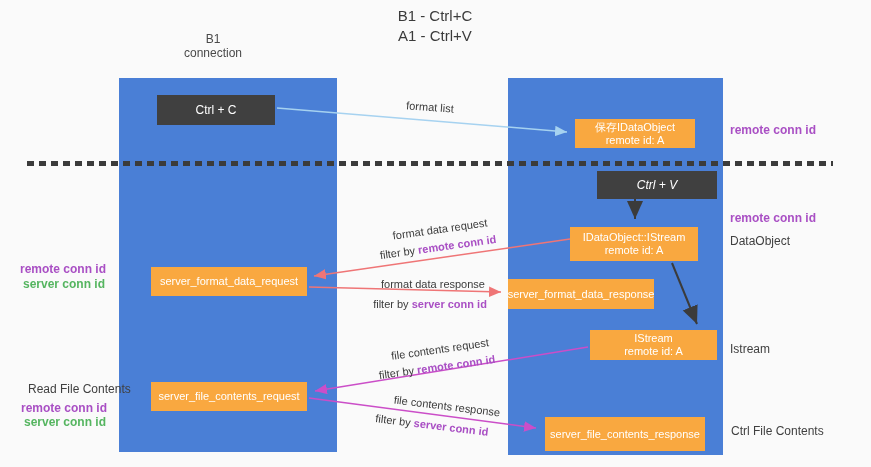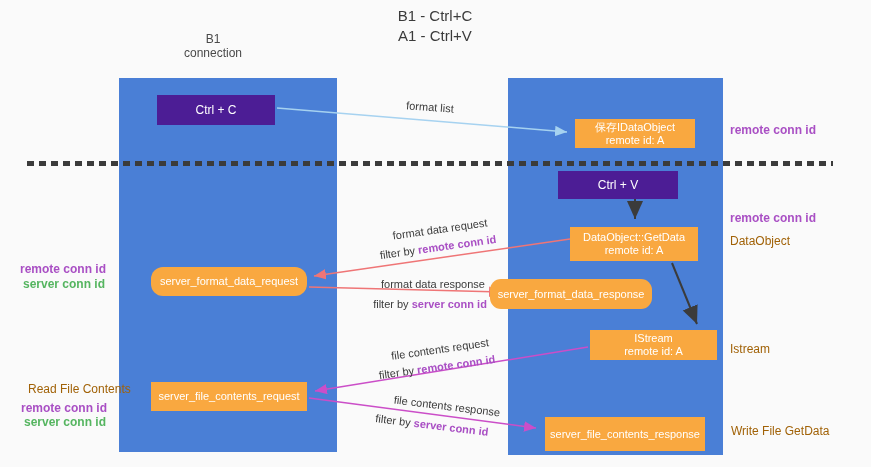--- a/index.html
+++ b/index.html
@@ -36,33 +36,33 @@
   }
   .node {
     position: absolute;
     display: flex; flex-direction: column;
     align-items: center; justify-content: center;
     color: #ffffff;
     font-size: 11px; line-height: 13px;
     text-align: center;
     white-space: nowrap;
   }
-  .node.green { background: #4c1d95; font-size: 12px; }
+  .node.green { background: #404040; font-size: 12px; }
   .node.orange { background: #f9a840; }
   .edge-label {
     position: absolute;
     font-size: 11px;
     color: #3b3b3b;
     white-space: nowrap;
     transform-origin: center;
   }
   .side-label {
     position: absolute;
     font-size: 12px;
-    color: #a16207;
+    color: #404040;
     white-space: nowrap;
   }
   .purple { color: #a94fc4; font-weight: bold; }
   .greentxt { color: #55b560; font-weight: bold; }
   .right-align { text-align: right; }
   svg.overlay {
     position: absolute; left: 0; top: 0;
     width: 871px; height: 467px;
     pointer-events: none;
   }
@@ -117,34 +117,34 @@
 
   <div class="node green" style="left:157px; top:95px; width:118px; height:30px;">
     <span>Ctrl + C</span>
   </div>
 
   <div class="node orange" style="left:575px; top:119px; width:120px; height:29px;">
     <span>保存IDataObject</span>
     <span>remote id: A</span>
   </div>
 
-  <div class="node green" style="left:558px; top:171px; width:120px; height:28px;">
+  <div class="node green" style="left:597px; top:171px; width:120px; height:28px;font-style:italic;">
     <span>Ctrl + V</span>
   </div>
 
   <div class="node orange" style="left:570px; top:227px; width:128px; height:34px;">
-    <span>DataObject::GetData</span>
+    <span>IDataObject::IStream</span>
     <span>remote id: A</span>
   </div>
 
-  <div class="node orange" style="left:151px; top:267px; width:156px; height:29px;border-radius:12px;">
+  <div class="node orange" style="left:151px; top:267px; width:156px; height:29px;">
     <span>server_format_data_request</span>
   </div>
 
-  <div class="node orange" style="left:490px; top:279px; width:162px; height:30px;border-radius:11px;">
+  <div class="node orange" style="left:508px; top:279px; width:146px; height:30px;">
     <span>server_format_data_response</span>
   </div>
 
   <div class="node orange" style="left:590px; top:330px; width:127px; height:30px;">
     <span>IStream</span>
     <span>remote id: A</span>
   </div>
 
   <div class="node orange" style="left:151px; top:382px; width:156px; height:29px;">
     <span>server_file_contents_request</span>
@@ -173,21 +173,21 @@
 
   <div class="edge-label" style="left:447px; top:406px; transform:translate(-50%,-50%) rotate(7deg);">file contents response</div>
   <div class="edge-label" style="left:432px; top:425px; transform:translate(-50%,-50%) rotate(7deg);">
     <span>filter by </span><span class="purple">server conn id</span>
   </div>
 
   <div class="side-label purple" style="left:730px; top:123px;">remote conn id</div>
   <div class="side-label purple" style="left:730px; top:211px;">remote conn id</div>
   <div class="side-label" style="left:730px; top:234px;">DataObject</div>
   <div class="side-label" style="left:730px; top:342px;">Istream</div>
-  <div class="side-label" style="left:731px; top:424px;">Write File GetData</div>
+  <div class="side-label" style="left:731px; top:424px;">Ctrl File Contents</div>
 
   <div class="side-label purple right-align" style="left:20px; top:262px; width:85px;">remote conn id</div>
   <div class="side-label greentxt right-align" style="left:20px; top:277px; width:85px;">server conn id</div>
   <div class="side-label" style="left:28px; top:382px;">Read File Contents</div>
   <div class="side-label purple right-align" style="left:21px; top:401px; width:85px;">remote conn id</div>
   <div class="side-label greentxt right-align" style="left:21px; top:415px; width:85px;">server conn id</div>
 
 </div>
 
 </body></html>

